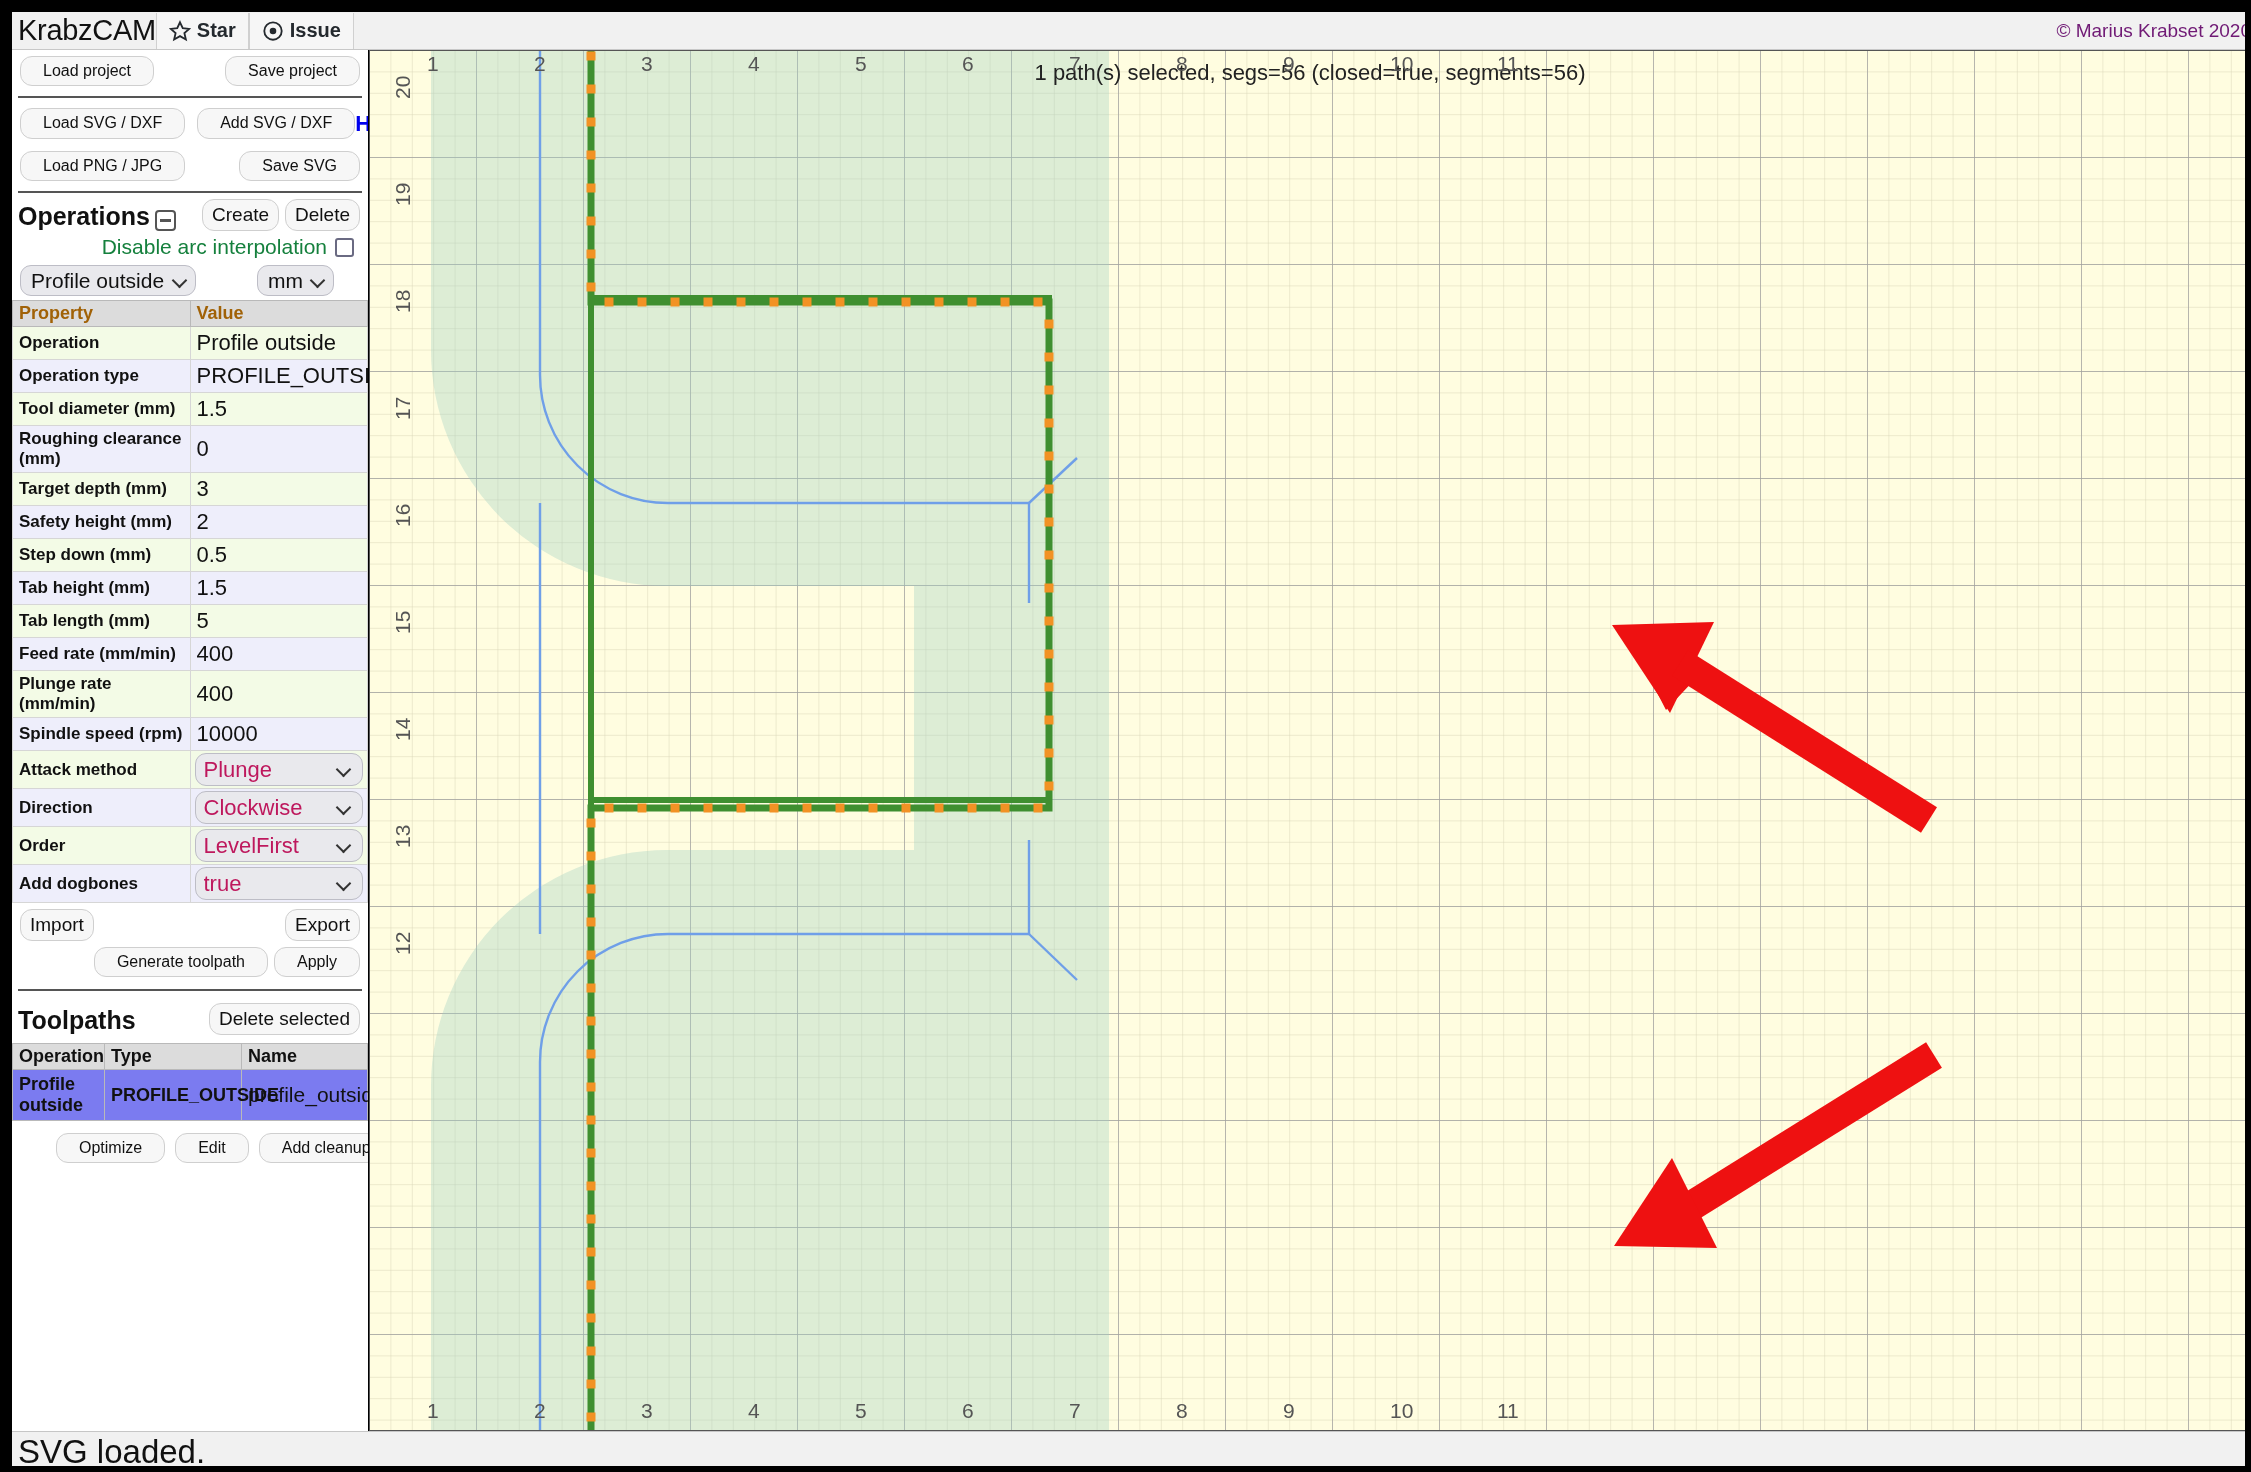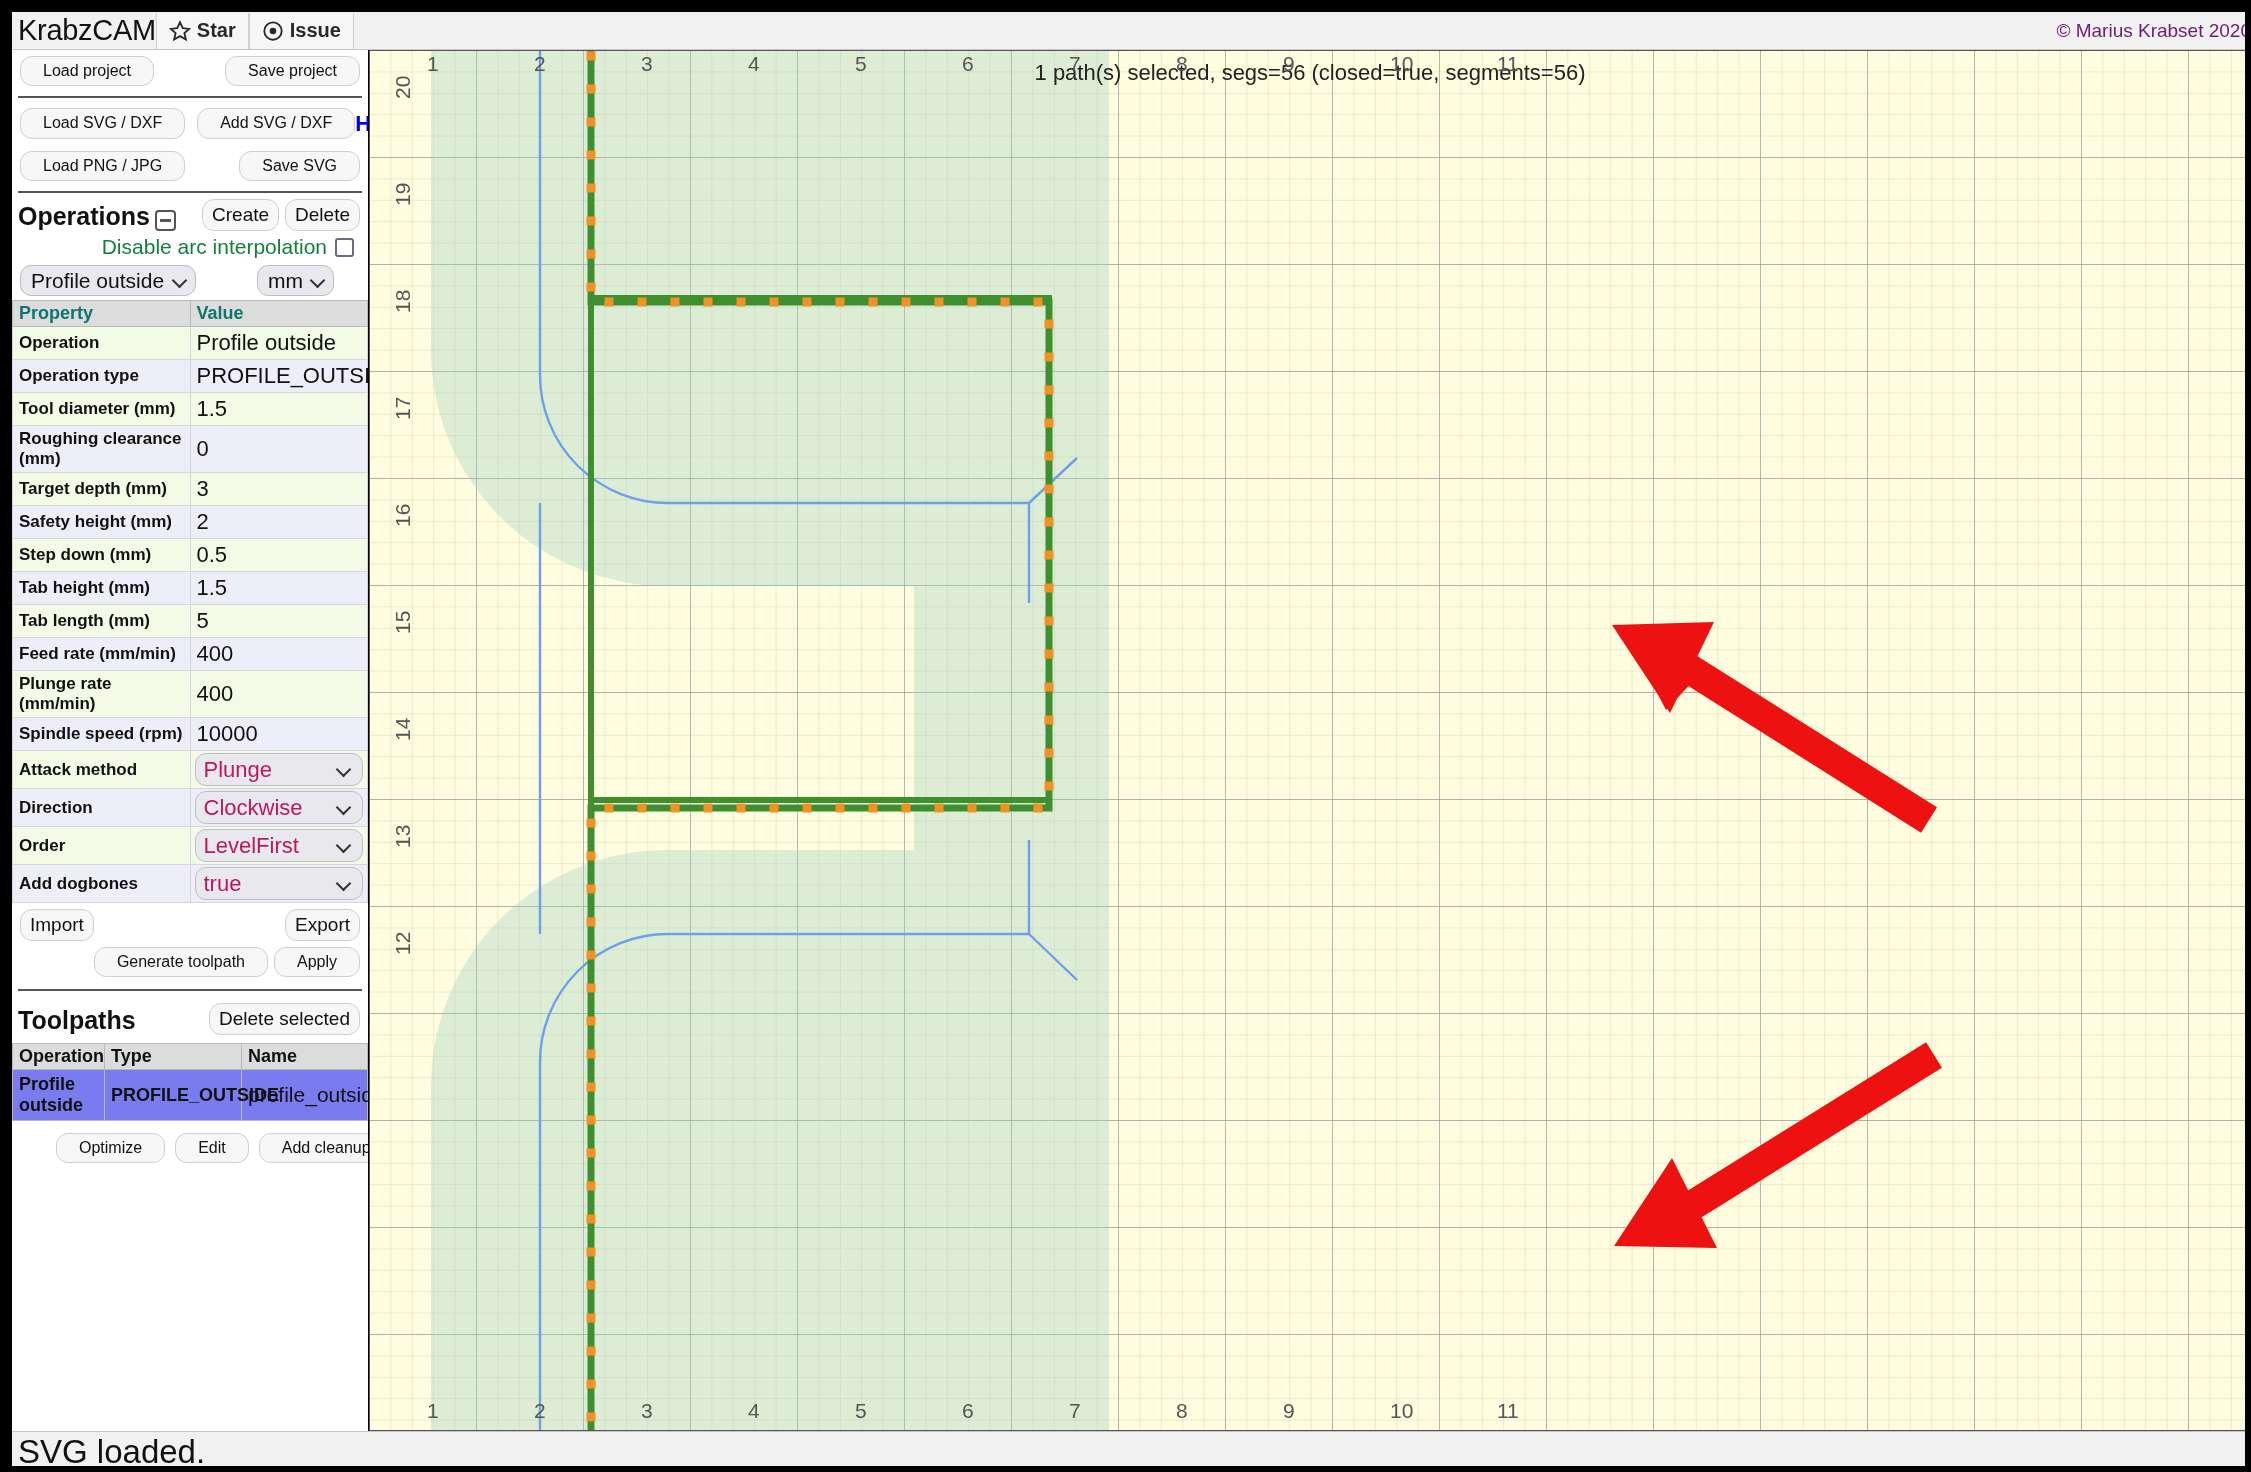--- a/index.html
+++ b/index.html
@@ -112,21 +112,21 @@
     transform: rotate(45deg); pointer-events: none;
   }
   
   table.proptbl {
     width: 356px; border-collapse: collapse;
     table-layout: fixed;
     font-size: 18px;
   }
   table.proptbl th {
     background: #dcdcdc; text-align: left;
-    font-size: 18px; font-weight: bold; color: #0f766e;
+    font-size: 18px; font-weight: bold; color: #a16207;
     padding: 2px 6px; border: 1px solid #b9b9b9;
   }
   table.proptbl td {
     border: 1px solid #d6d6d6;
     padding: 3px 6px; vertical-align: middle;
     color: #111;
   }
   table.proptbl td.pname { font-weight: bold; font-size: 17px; width: 143px; }
   table.proptbl td.pval  { font-size: 22px; }
   table.proptbl tr.r-even td { background: #f3fbe6; }

